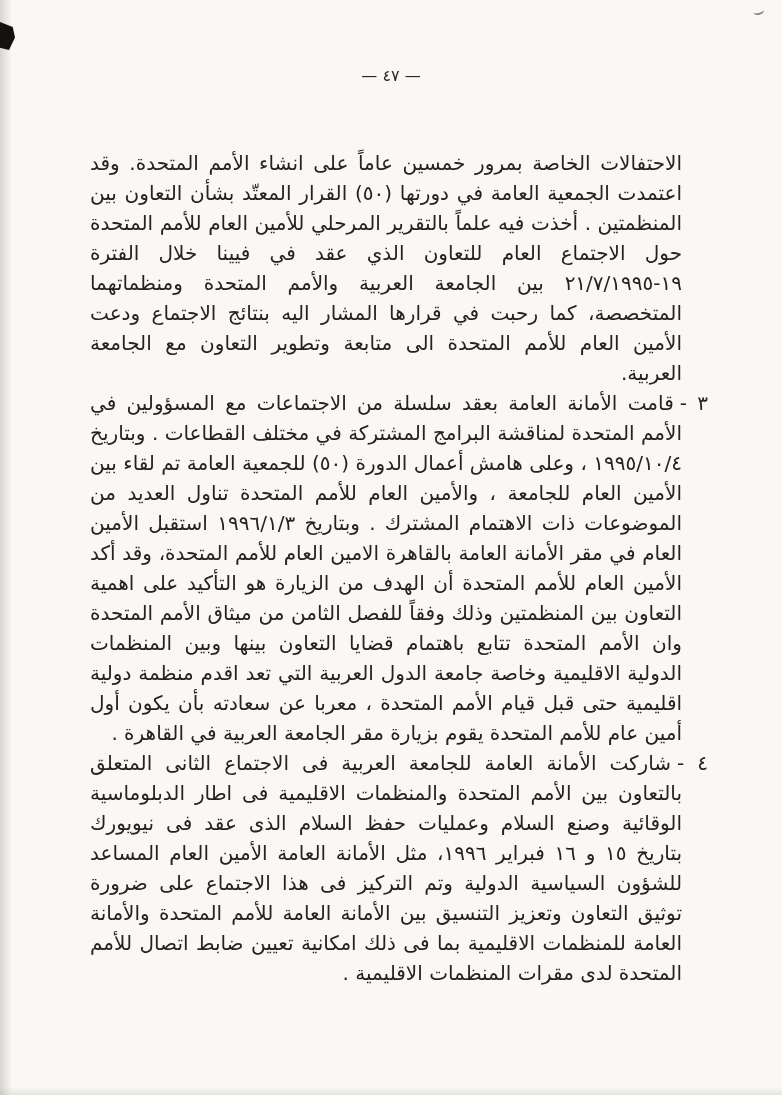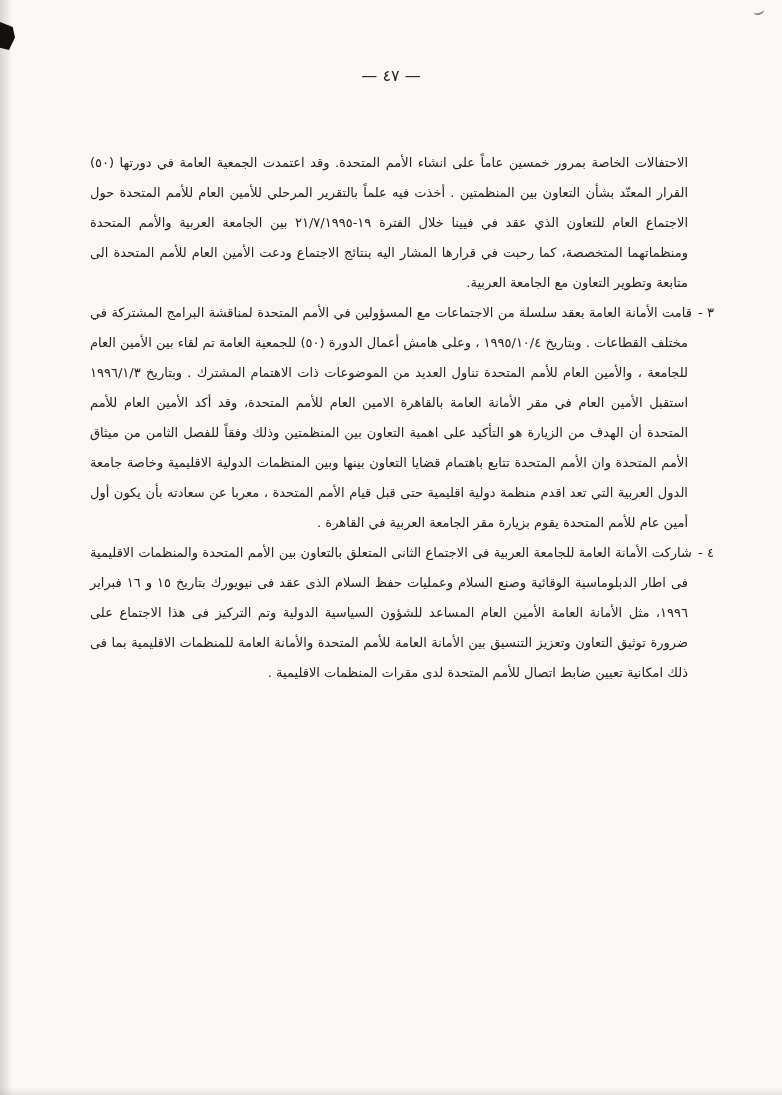--- a/index.html
+++ b/index.html
@@ -62,26 +62,26 @@
     width: 100%;
     text-align: center;
     direction: rtl;
     font-size: 16px;
     letter-spacing: 2px;
     color: #2a2825;
   }
   .text-block {
     position: absolute;
     top: 148px;
-    right: 68px;
+    right: 74px;
     left: 90px;
     direction: rtl;
     text-align: justify;
     text-justify: inter-word;
-    font-size: 13px;
+    font-size: 20px;
     line-height: 30px;
     color: #26231f;
   }
   .para {
     margin: 0;
     padding-right: 26px; 
   }
   .para.numbered {
     text-indent: -26px; 
   }

